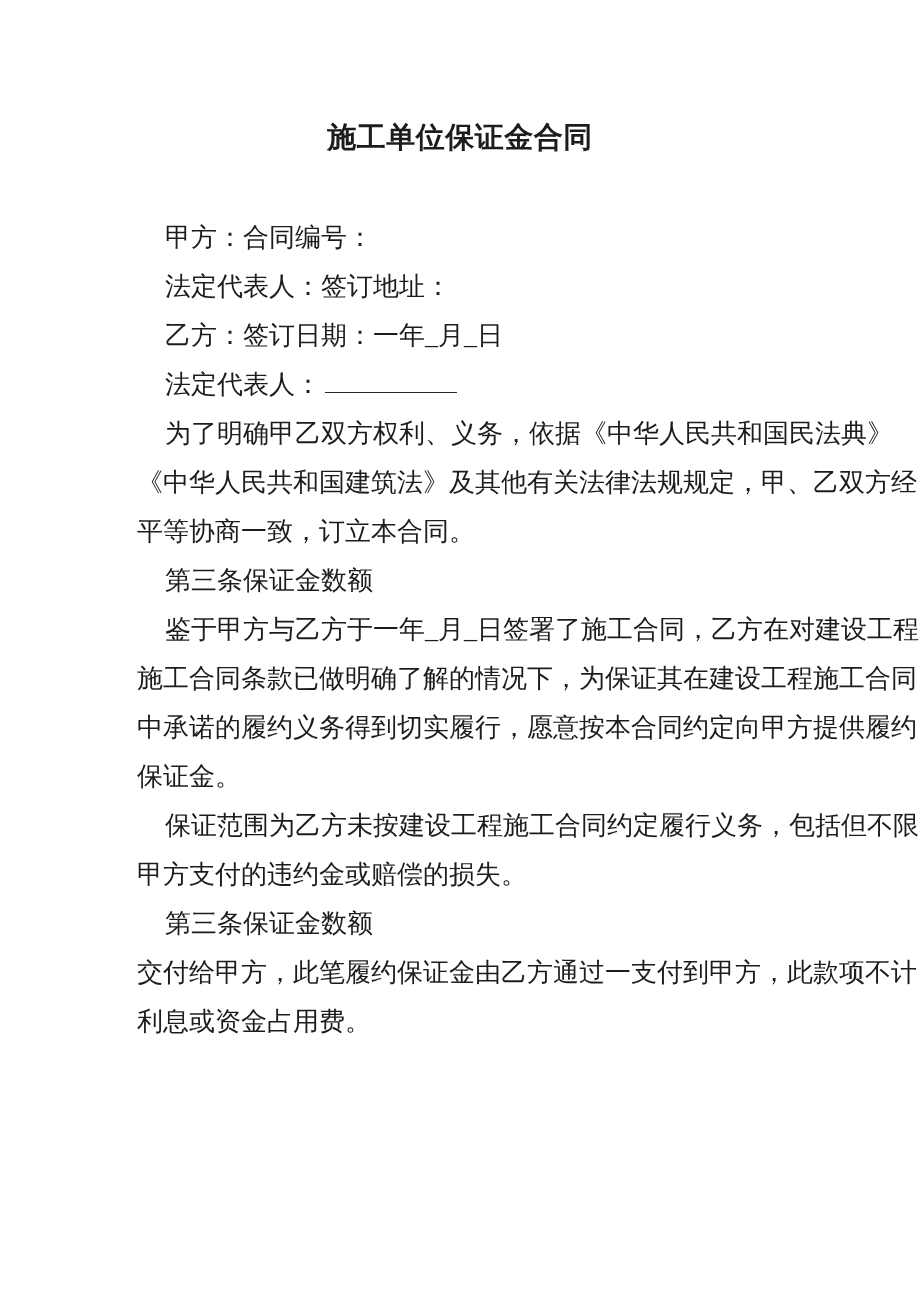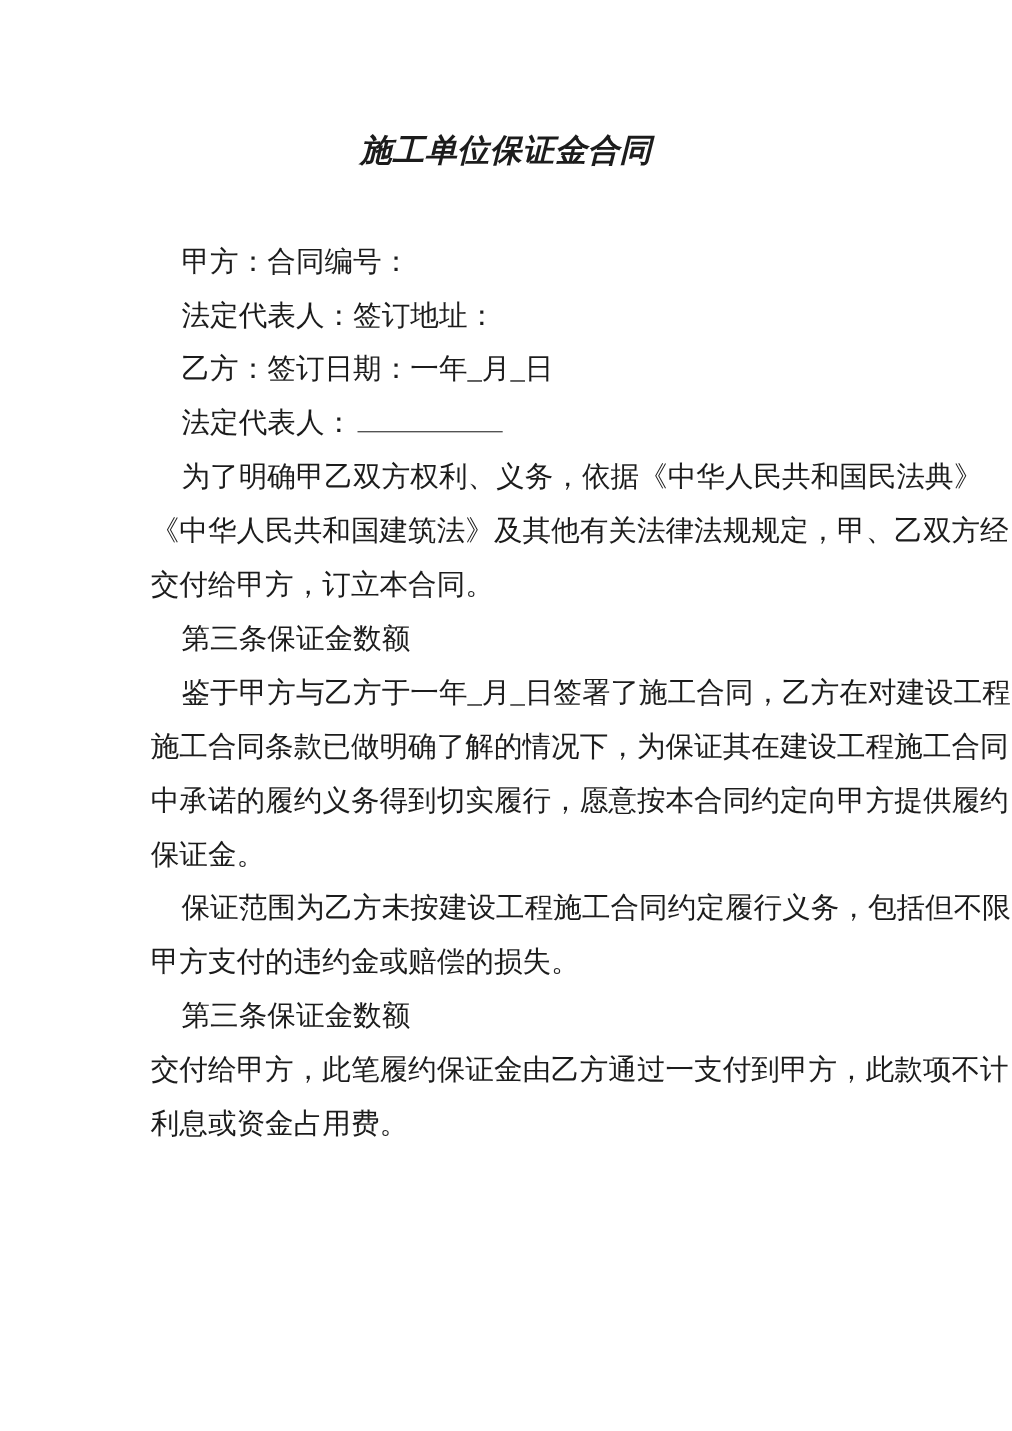--- a/index.html
+++ b/index.html
@@ -19,21 +19,20 @@
     position: absolute;
     top: 112px;
     left: 0;
     width: 920px;
     margin: 0;
     text-align: center;
     font-size: 29px;
     font-weight: 700;
     line-height: 50px;
     letter-spacing: 0.5px;
-    font-style: italic;
   }
   .doc-body {
     position: absolute;
     left: 137px;
     top: 213px;
     width: 665px;
     font-size: 26px;
     line-height: 49px;
   }
   .line {
@@ -57,21 +56,21 @@
 
 <div>
   <h1 class="doc-title">施工单位保证金合同</h1>
   <div class="doc-body">
       <div class="line indent"><span>甲方：合同编号：</span></div>
       <div class="line indent"><span>法定代表人：签订地址：</span></div>
       <div class="line indent"><span>乙方：签订日期：一年_月_日</span></div>
       <div class="line indent"><span>法定代表人：</span><span class="blank-underline"></span></div>
       <div class="line indent"><span>为了明确甲乙双方权利、义务，依据《中华人民共和国民法典》</span></div>
       <div class="line"><span>《中华人民共和国建筑法》及其他有关法律法规规定，甲、乙双方经</span></div>
-      <div class="line"><span>交付给甲方，订立本合同。</span></div>
+      <div class="line"><span>平等协商一致，订立本合同。</span></div>
       <div class="line indent"><span>第三条保证金数额</span></div>
       <div class="line indent"><span>鉴于甲方与乙方于一年_月_日签署了施工合同，乙方在对建设工程</span></div>
       <div class="line"><span>施工合同条款已做明确了解的情况下，为保证其在建设工程施工合同</span></div>
       <div class="line"><span>中承诺的履约义务得到切实履行，愿意按本合同约定向甲方提供履约</span></div>
       <div class="line"><span>保证金。</span></div>
       <div class="line indent"><span>保证范围为乙方未按建设工程施工合同约定履行义务，包括但不限</span></div>
       <div class="line"><span>甲方支付的违约金或赔偿的损失。</span></div>
       <div class="line indent"><span>第三条保证金数额</span></div>
       <div class="line"><span>交付给甲方，此笔履约保证金由乙方通过一支付到甲方，此款项不计</span></div>
       <div class="line"><span>利息或资金占用费。</span></div>

